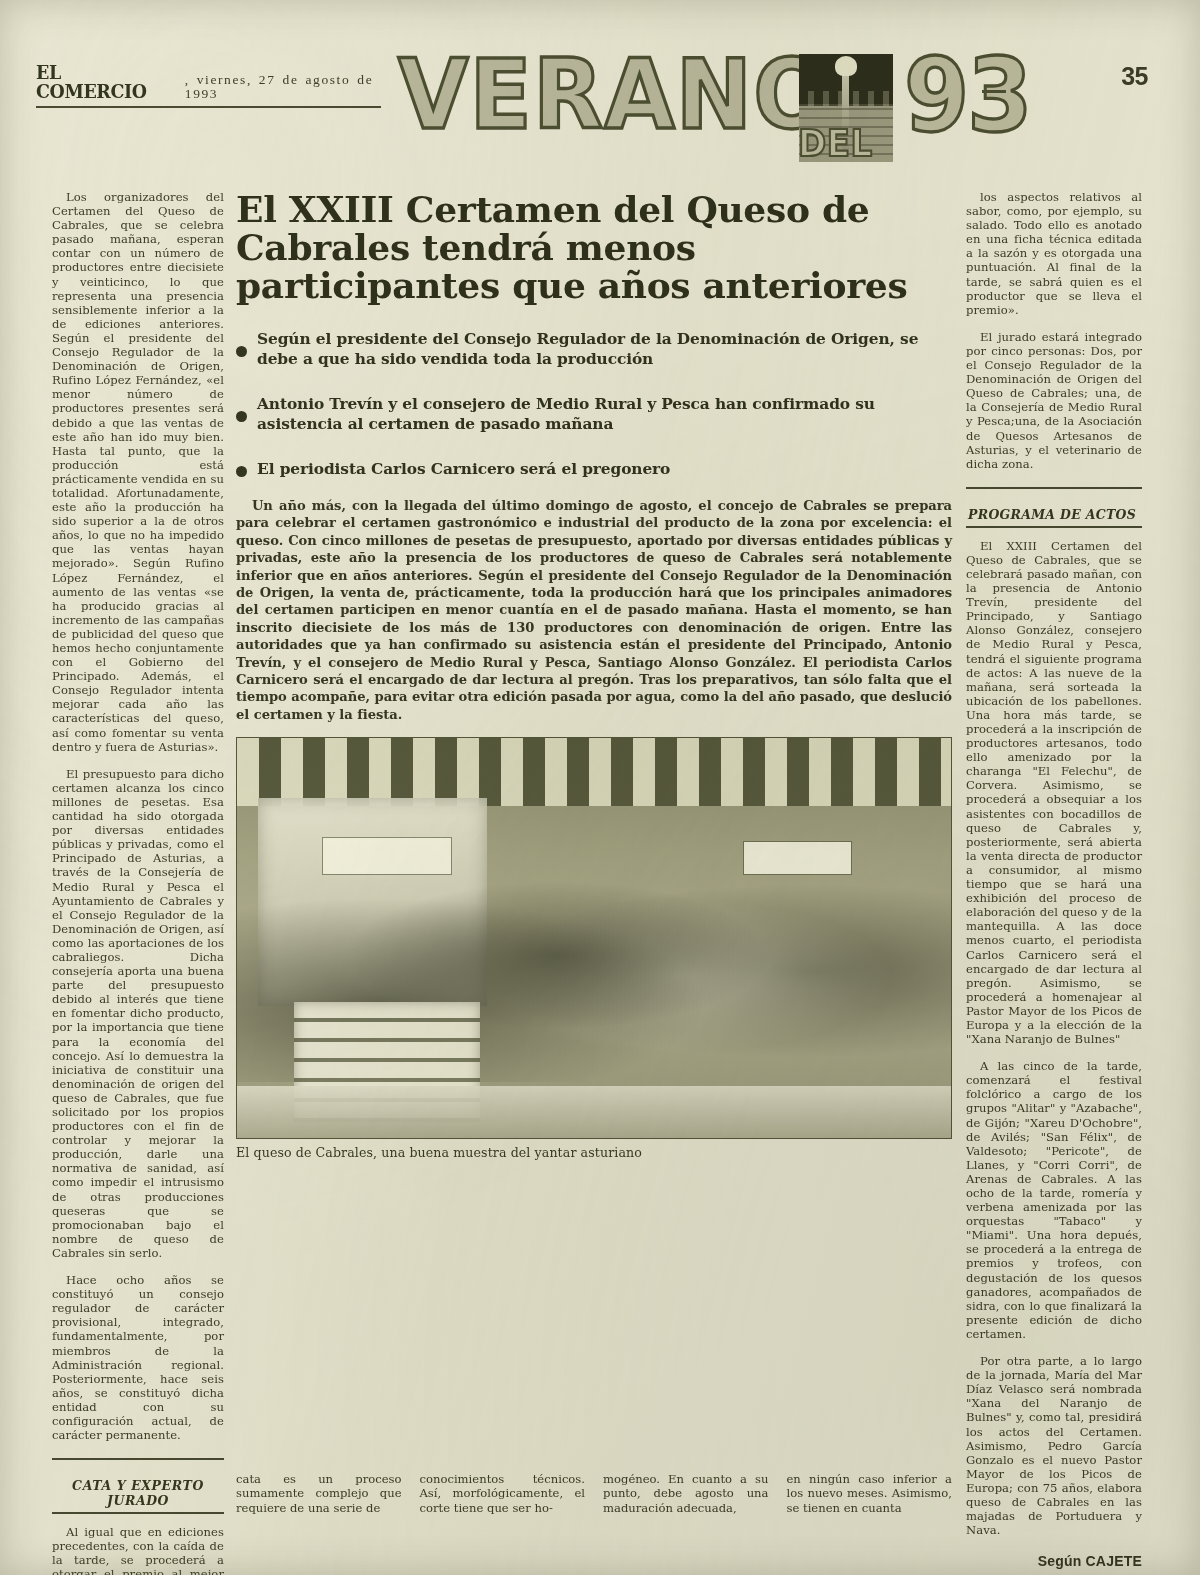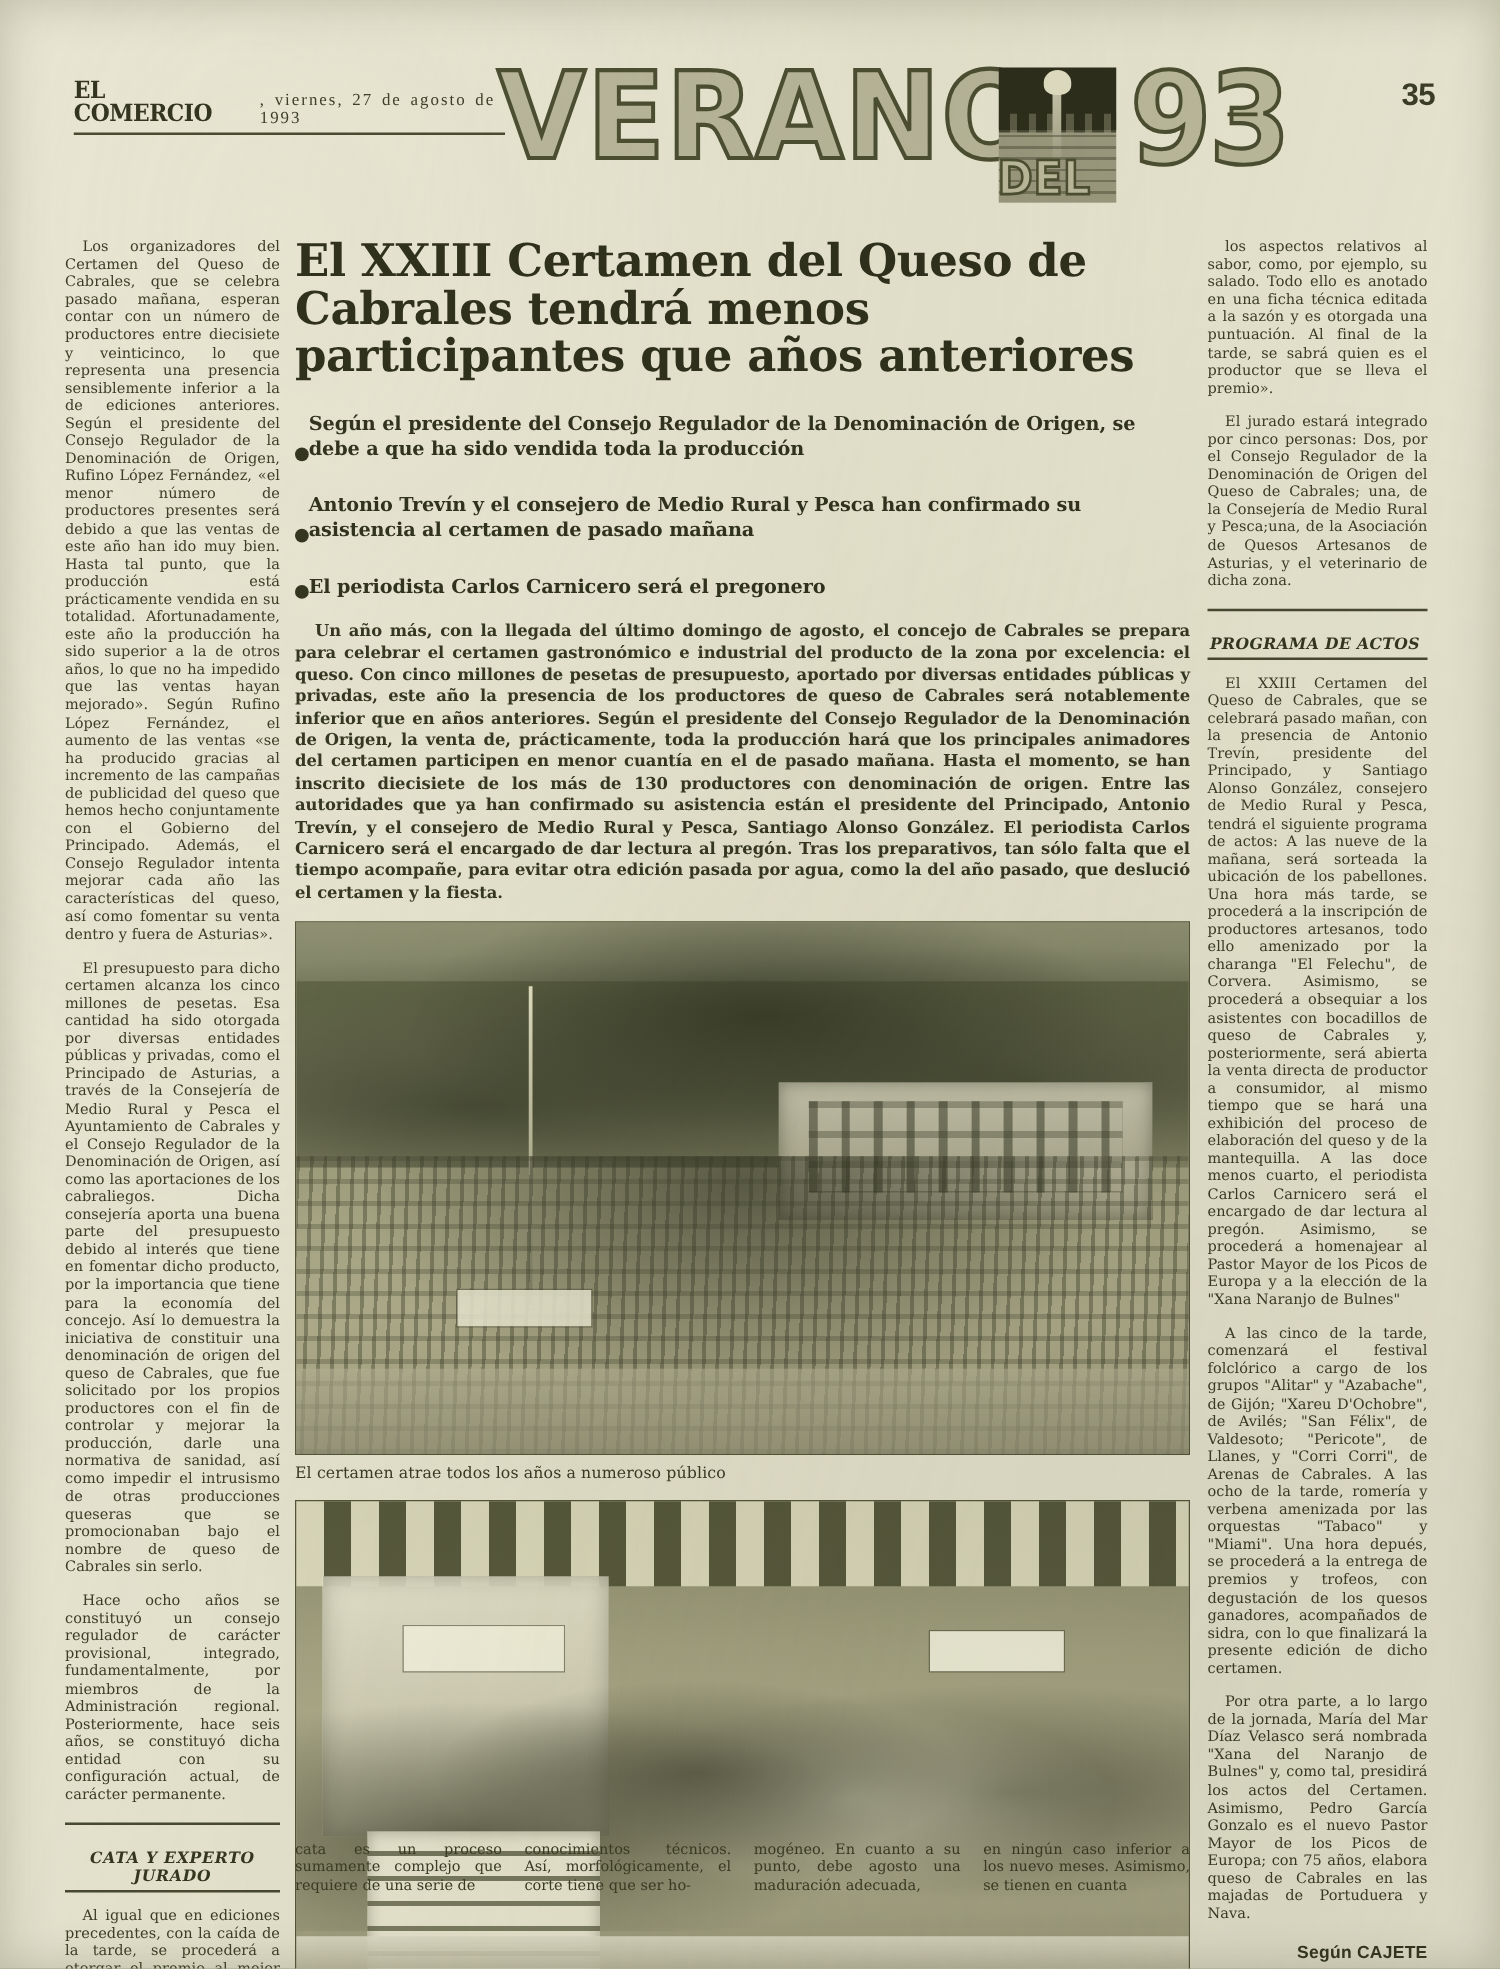--- a/index.html
+++ b/index.html
@@ -34,21 +34,21 @@
   .page-edge {
     position: absolute;
     inset: 0;
     pointer-events: none;
     box-shadow: inset 0 0 38px rgba(90,88,62,0.30);
   }
 
   
   .masthead {
     position: absolute;
-    left: 59px;
+    left: 36px;
     top: 63px;
     width: 360px;
   }
   .masthead-row {
     display: flex;
     align-items: flex-end;
     gap: 7px;
   }
   .paper-name {
     font-family: "DejaVu Serif", serif;
@@ -252,22 +252,22 @@
     font-size: 36px;
     line-height: 38px;
     letter-spacing: -0.3px;
     color: #2f311c;
     margin: 0 0 16px 0;
   }
 
   .bullets { margin: 0 0 18px 0; }
   .bullet-row {
     display: flex;
-    align-items: flex-end;
-    gap: 0;
+    align-items: center;
+    gap: 10px;
     margin-bottom: 13px;
     margin-top: 25px;
   }
   .bullet-row:last-child { margin-bottom: 0; }
   .bullet-dot {
     flex: 0 0 auto;
     width: 11px;
     height: 11px;
     border-radius: 50%;
     background: #34361f;
@@ -487,34 +487,20 @@
         <span class="bullet-text">Antonio Trevín y el consejero de Medio Rural y Pesca han confirmado su asistencia al certamen de pasado mañana</span>
       </div>
       <div class="bullet-row">
         <span class="bullet-dot"></span>
         <span class="bullet-text">El periodista Carlos Carnicero será el pregonero</span>
       </div>
     </div>
 
     <p class="lead-text">Un año más, con la llegada del último domingo de agosto, el concejo de Cabrales se prepara para celebrar el certamen gastronómico e industrial del producto de la zona por excelencia: el queso. Con cinco millones de pesetas de presupuesto, aportado por diversas entidades públicas y privadas, este año la presencia de los productores de queso de Cabrales será notablemente inferior que en años anteriores. Según el presidente del Consejo Regulador de la Denominación de Origen, la venta de, prácticamente, toda la producción hará que los principales animadores del certamen participen en menor cuantía en el de pasado mañana. Hasta el momento, se han inscrito diecisiete de los más de 130 productores con denominación de origen. Entre las autoridades que ya han confirmado su asistencia están el presidente del Principado, Antonio Trevín, y el consejero de Medio Rural y Pesca, Santiago Alonso González. El periodista Carlos Carnicero será el encargado de dar lectura al pregón. Tras los preparativos, tan sólo falta que el tiempo acompañe, para evitar otra edición pasada por agua, como la del año pasado, que deslució el certamen y la fiesta.</p>
 
-    <div class="photo-block">
-      <div class="photo-frame photo1">
-        <div class="ph1-sky"></div>
-        <div class="ph1-hillside"></div>
-        <div class="ph1-buildings">
-          <div class="ph1-windows"></div>
-        </div>
-        <div class="ph1-pole"></div>
-        <div class="ph1-crowd"></div>
-        <div class="ph1-banner"></div>
-        <div class="ph1-road"></div>
-      </div>
-      <div class="photo-caption">El certamen atrae todos los años a numeroso público</div>
-    </div>
 
     <div class="photo-block">
       <div class="photo-frame photo2">
         <div class="ph2-awning"></div>
         <div class="ph2-tent"></div>
         <div class="ph2-sign"></div>
         <div class="ph2-sign2"></div>
         <div class="ph2-people"></div>
         <div class="ph2-cheese"></div>
         <div class="ph2-table"></div>

